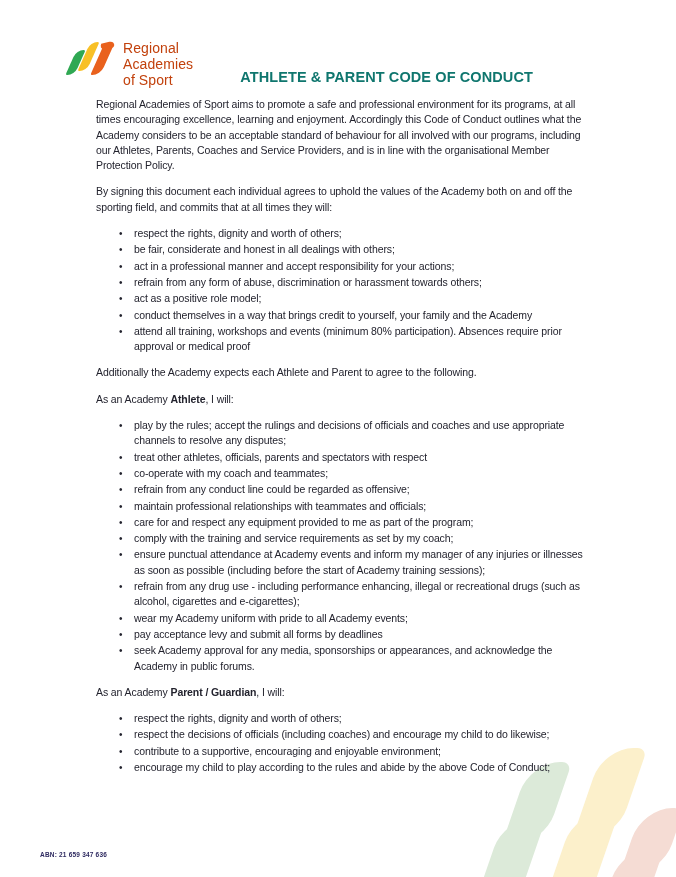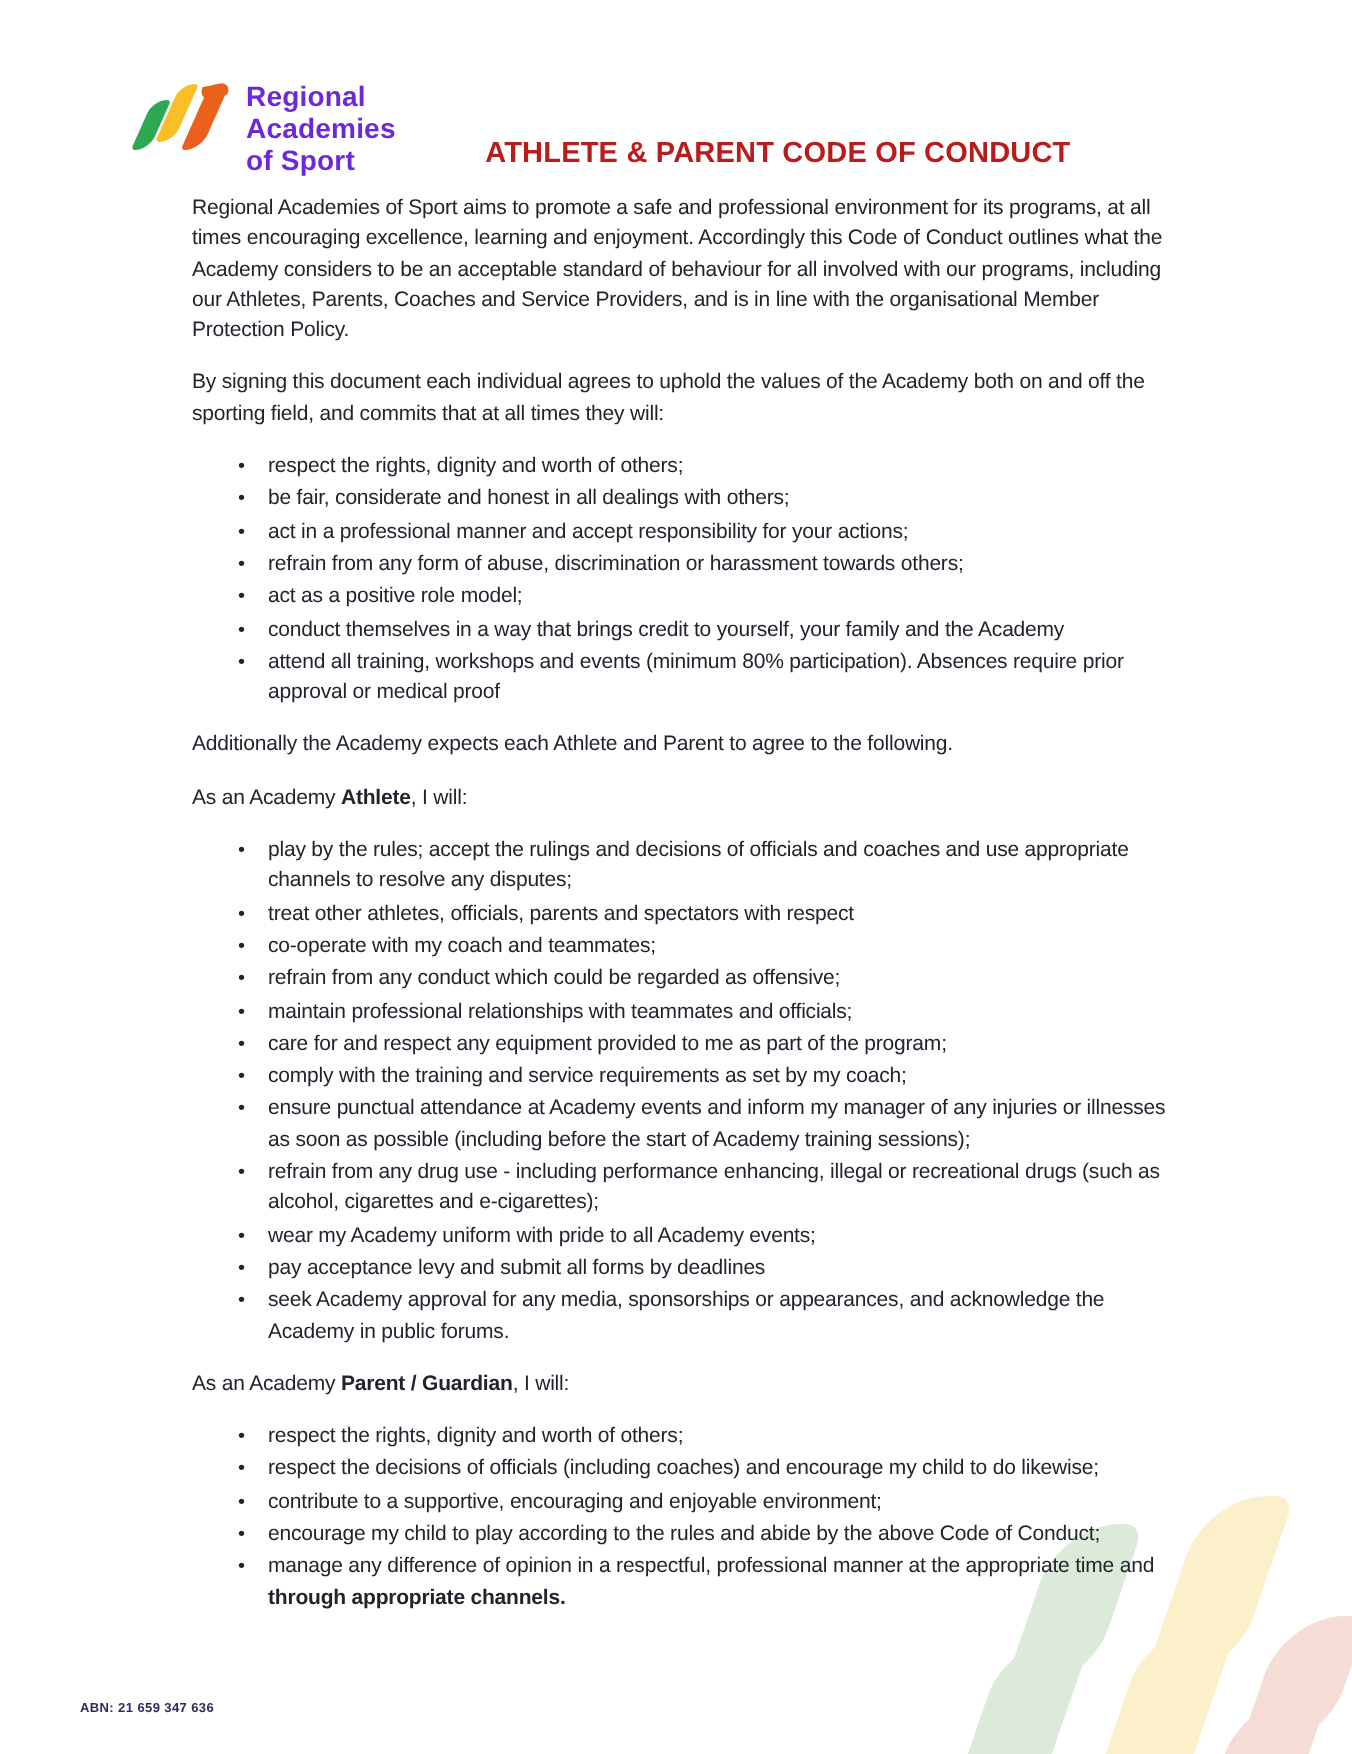--- a/index.html
+++ b/index.html
@@ -18,26 +18,26 @@
     display:flex; align-items:flex-start;
   }
   .logo { display:flex; gap:9px; }
   .logo-mark { position:relative; width:46px; height:40px; flex:0 0 auto; }
   .stripe { position:absolute; transform:skewX(-24deg); }
   .stripe.s-green  { left:3px;  top:12px; width:9px;  height:25px; border-radius:7px 2px 7px 2px; }
   .stripe.s-yellow { left:16px; top:4px;  width:9px;  height:29px; border-radius:7px 2px 7px 2px; }
   .stripe.s-orange { left:29px; top:7px;  width:10px; height:30px; border-radius:2px 2px 8px 2px; }
   .stripe.s-hook   { left:33px; top:4px;  width:13px; height:7px;  border-radius:0 7px 2px 7px; transform:skewX(-24deg) rotate(-14deg); }
   .wordmark {
-    font-size:14px; line-height:16px; font-weight:700;
-    color:#6d28d9; letter-spacing:0.1px; padding-top:2px;
+    font-size:14px; line-height:16px; font-weight:400;
+    color:#c2410c; letter-spacing:0.1px; padding-top:2px;
   }
   .doc-title {
     flex:1; text-align:center; align-self:flex-end;
-    font-size:14.5px; font-weight:700; color:#b91c1c;
+    font-size:14.5px; font-weight:700; color:#0f766e;
     white-space:nowrap; margin-bottom:3px; letter-spacing:0.1px;
   }
 
   
   .content {
     position:absolute; left:96px; top:97px; width:487px;
     font-size:10.5px; line-height:15.3px; letter-spacing:-0.1px;
     z-index:2;
   }
   .content p { margin-bottom:11px; }
@@ -107,36 +107,35 @@
   </ul>
 
   <p>Additionally the Academy expects each Athlete and Parent to agree to the following.</p>
 
   <p class="heading"><span>As an Academy </span><b>Athlete</b><span>, I will:</span></p>
 
   <ul>
     <li>play by the rules; accept the rulings and decisions of officials and coaches and use appropriate channels to resolve any disputes;</li>
     <li>treat other athletes, officials, parents and spectators with respect</li>
     <li>co-operate with my coach and teammates;</li>
-    <li>refrain from any conduct which could be regarded as offensive;</li>
+    <li>refrain from any conduct line could be regarded as offensive;</li>
     <li>maintain professional relationships with teammates and officials;</li>
     <li>care for and respect any equipment provided to me as part of the program;</li>
     <li>comply with the training and service requirements as set by my coach;</li>
     <li>ensure punctual attendance at Academy events and inform my manager of any injuries or illnesses as soon as possible (including before the start of Academy training sessions);</li>
     <li>refrain from any drug use - including performance enhancing, illegal or recreational drugs (such as alcohol, cigarettes and e-cigarettes);</li>
     <li>wear my Academy uniform with pride to all Academy events;</li>
     <li>pay acceptance levy and submit all forms by deadlines</li>
     <li>seek Academy approval for any media, sponsorships or appearances, and acknowledge the Academy in public forums.</li>
   </ul>
 
   <p class="heading"><span>As an Academy </span><b>Parent / Guardian</b><span>, I will:</span></p>
 
   <ul>
     <li>respect the rights, dignity and worth of others;</li>
     <li>respect the decisions of officials (including coaches) and encourage my child to do likewise;</li>
     <li>contribute to a supportive, encouraging and enjoyable environment;</li>
     <li>encourage my child to play according to the rules and abide by the above Code of Conduct;</li>
-    <li><span>manage any difference of opinion in a respectful, professional manner at the appropriate time and </span><b>through appropriate channels.</b></li>
   </ul>
 
 </div>
 
 <div class="abn">ABN: 21 659 347 636</div>
 
 </body></html>

